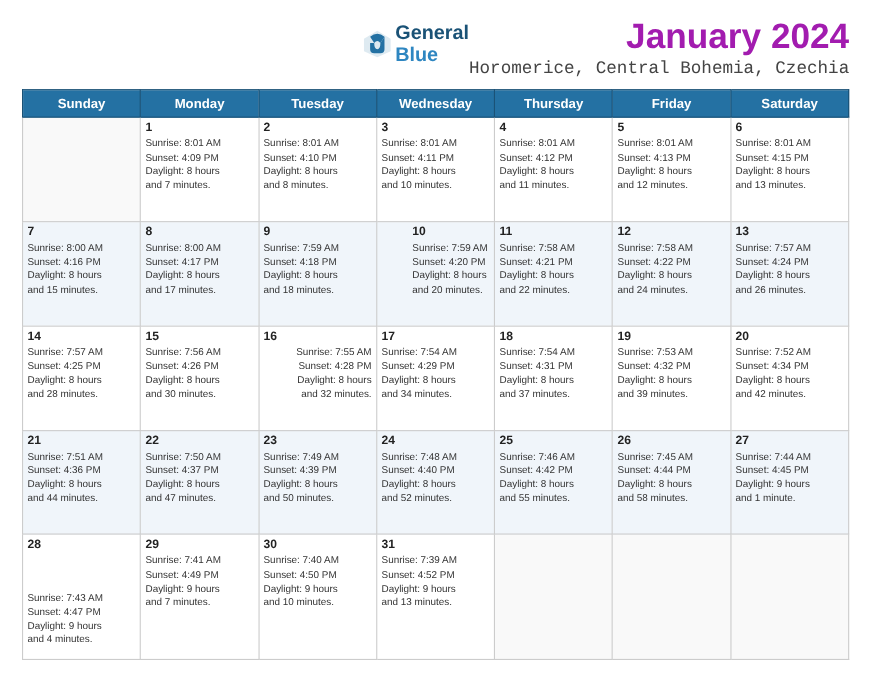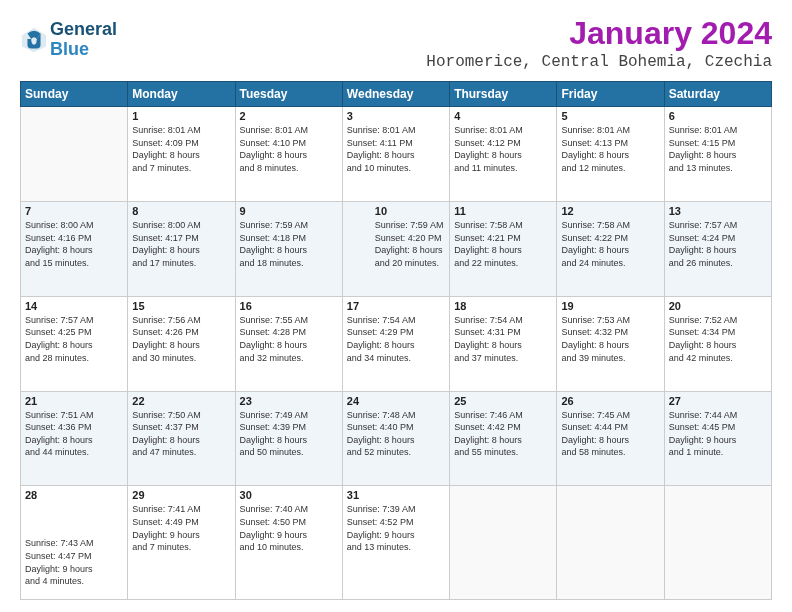--- a/index.html
+++ b/index.html
@@ -13,21 +13,21 @@
     .page {
       width: 792px;
       height: 612px;
       padding: 16px 20px 12px 20px;
       display: flex;
       flex-direction: column;
     }
     .header {
       display: flex;
       align-items: flex-start;
-      justify-content: space-between;
+      justify-content: flex-end;
       margin-bottom: 10px;
     }
     .logo {
       display: flex;
       align-items: center;
       margin-top: 4px;
     }
     .logo-text {
       font-size: 18px;
       font-weight: bold;
@@ -64,21 +64,21 @@
       border-collapse: collapse;
       width: 100%;
       table-layout: fixed;
     }
     .calendar th {
       background: #2471a3;
       color: #fff;
       font-size: 12px;
       font-weight: bold;
       padding: 5px 4px;
-      text-align: left;
+      text-align: center;
       border: 1px solid #1a5276;
     }
     .calendar td {
       border: 1px solid #ccc;
       vertical-align: top;
       padding: 3px 4px;
       font-size: 9.5px;
       color: #333;
       height: 88px;
     }
@@ -240,21 +240,21 @@
           </td>
           <td>
             <div class="day-number">15</div>
             <div class="day-info" style="white-space: pre-line;">Sunrise: 7:56 AM
 Sunset: 4:26 PM
 Daylight: 8 hours
 and 30 minutes.</div>
           </td>
           <td>
             <div class="day-number">16</div>
-            <div class="day-info" style="white-space: pre-line;">Sunrise: 7:55 AM
+            <div class="day-info" style="white-space: pre-line; text-align: right;">Sunrise: 7:55 AM
 Sunset: 4:28 PM
 Daylight: 8 hours
 and 32 minutes.</div>
           </td>
           <td>
             <div class="day-number">17</div>
             <div class="day-info" style="white-space: pre-line;">Sunrise: 7:54 AM
 Sunset: 4:29 PM
 Daylight: 8 hours
 and 34 minutes.</div>

